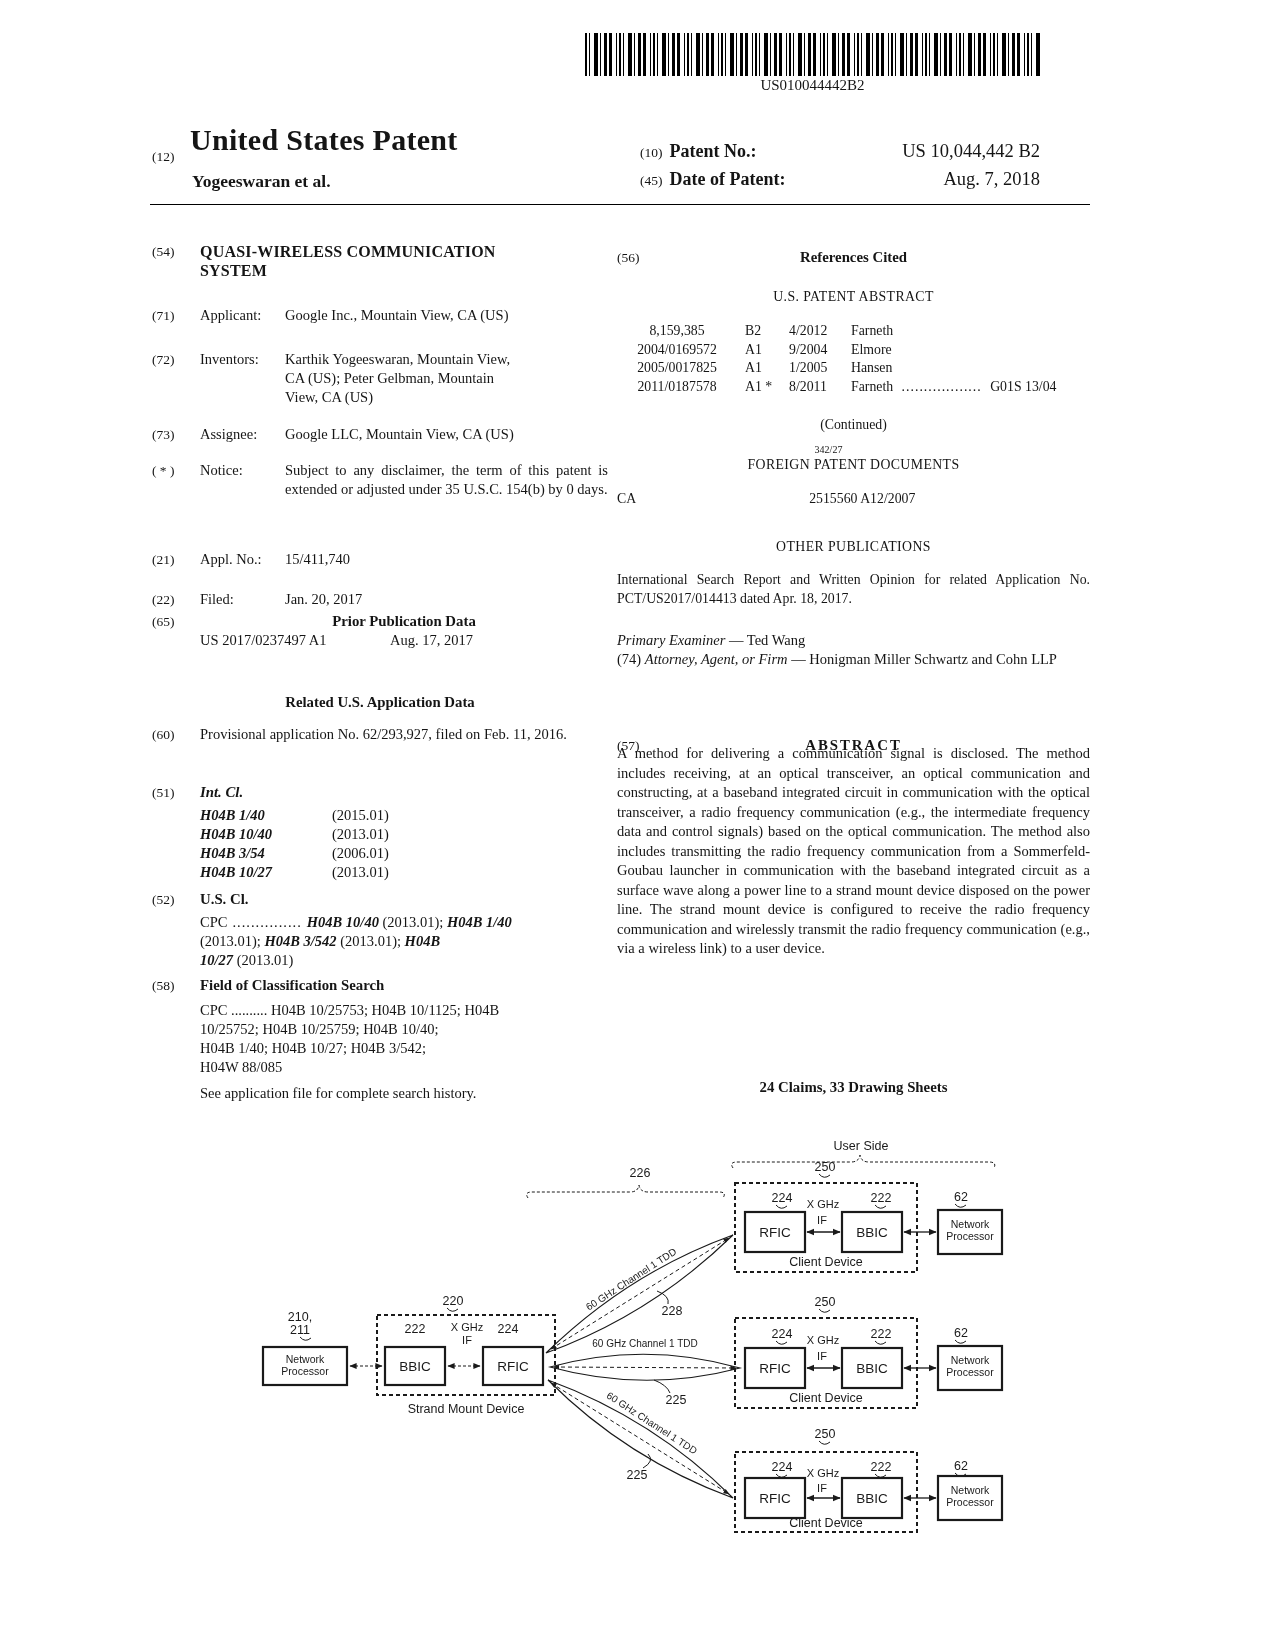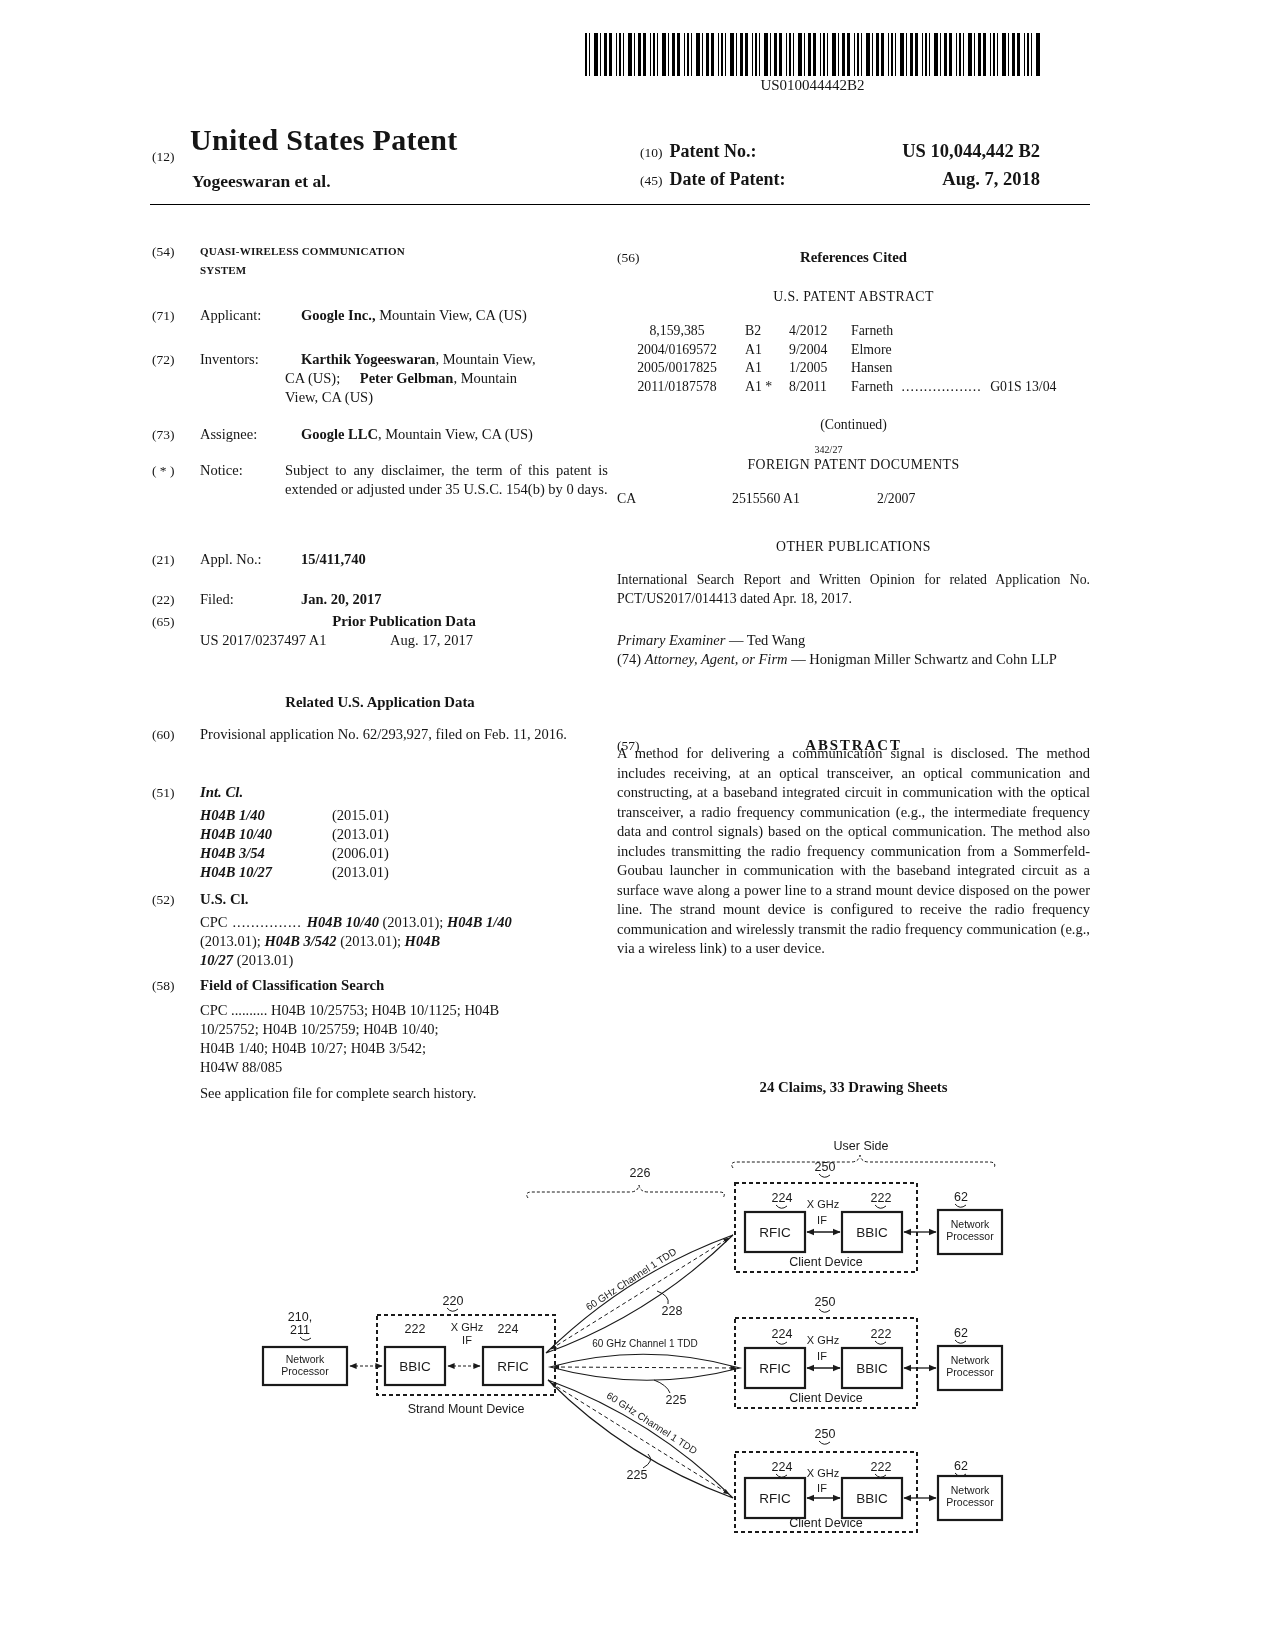--- a/index.html
+++ b/index.html
@@ -13,38 +13,38 @@
       #000 15px 16px,#fff 16px 19px,#000 19px 22px,#fff 22px 24px,#000 24px 27px,#fff 27px 31px,
       #000 31px 32px,#fff 32px 34px);}
   .barcode-text{position:absolute;left:585px;top:76px;width:455px;text-align:center;font-size:15px;}
   
   .h-tag{font-size:13.5px;}
   .h-title{font-size:30px;font-weight:bold;letter-spacing:.3px;}
   .h-byline{font-size:17.5px;font-weight:bold;}
   .hrow{position:absolute;left:640px;width:400px;display:flex;align-items:baseline;}
   .hrow .h-tag{padding-top:3px;}
   .hrow .h-label{font-size:18px;font-weight:bold;margin-left:7px;}
-  .hrow .h-value{font-size:18.5px;font-weight:bold;margin-left:auto;}
+  .hrow .h-value{font-size:18.5px;font-weight:normal;margin-left:auto;}
   .rule{position:absolute;left:150px;top:204px;width:940px;border-top:1.6px solid #000;}
   
   .col{position:absolute;top:0;height:0;}
   .col-left{left:152px;width:456px;}
   .col-right{left:617px;width:473px;}
   .sec{position:absolute;left:0;width:100%;}
   .row{display:flex;}
   .tag{width:48px;flex:none;font-size:13.5px;}
   .key{width:85px;flex:none;}
   .val{flex:1;}
-  .b{font-weight:bold;margin-left:16px;}
+  .b{font-weight:normal;}
   .bi{font-weight:bold;font-style:italic;}
   .i{font-style:italic;}
   .center{text-align:center;}
   .rightal{}
   .just{text-align:justify;}
-  .title54{font-weight:bold;font-size:11px;letter-spacing:.2px;}
+  .title54{font-weight:bold;font-size:16px;letter-spacing:.2px;}
   .shead{font-weight:bold;font-size:14.8px;}
   .dots{letter-spacing:1px;margin:0 5px;}
   .codecol{width:132px;flex:none;}
   
   .docshead{font-size:13.8px;letter-spacing:.4px;}
   .trow{display:grid;grid-template-columns:128px 44px 62px 1fr;line-height:18.5px;font-size:13.8px;}
   .tnum{text-align:center;padding-right:8px;}
   .tcont{text-align:center;padding-right:50px;font-size:10px;margin-top:44px;}
   .frow{display:grid;grid-template-columns:115px 145px 1fr;font-size:13.8px;}
   .s57wrap{position:relative;}
@@ -288,21 +288,21 @@
       <div class="tcont">342/27</div>
     </div>
 
     <div class="sec center" style="top:415px;font-size:13.8px">(Continued)</div>
 
     <div class="sec center docshead" style="top:455px">FOREIGN PATENT DOCUMENTS</div>
 
     <div class="sec" style="top:489px">
       <div class="frow">
         <span>CA</span>
-        <span style="text-align:left">2515560 A1</span>
+        <span style="text-align:right">2515560 A1</span>
         <span>2/2007</span>
       </div>
     </div>
 
     <div class="sec center docshead" style="top:537px">OTHER PUBLICATIONS</div>
 
     <div class="sec just" style="top:570px;font-size:13.8px">International Search Report and Written Opinion for related Application No. PCT/US2017/014413 dated Apr. 18, 2017.</div>
 
     <div class="sec" style="top:631px">
       <span class="i">Primary Examiner</span><span> — Ted Wang</span>

